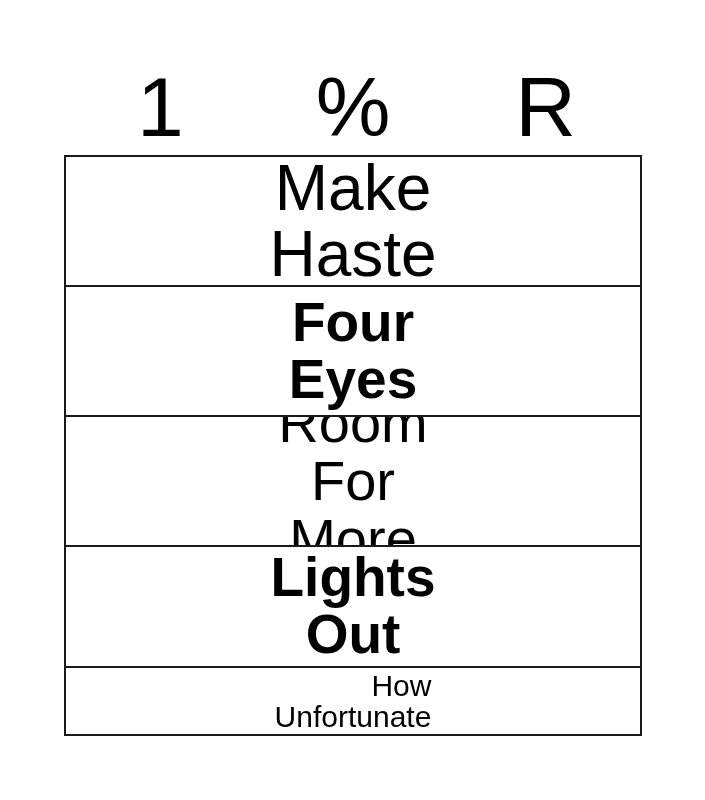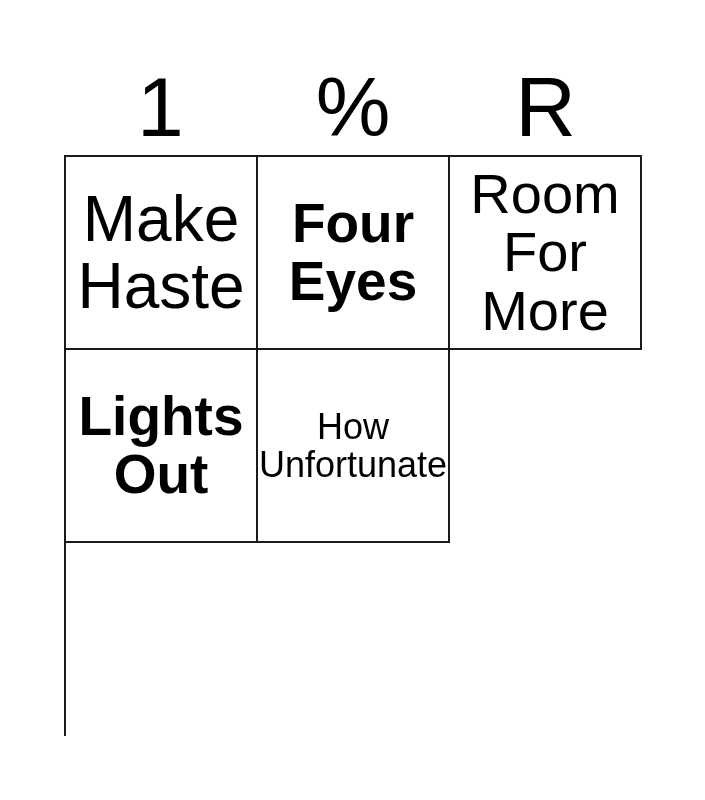--- a/index.html
+++ b/index.html
@@ -49,21 +49,21 @@
   #card-grid {
     position: absolute;
     left: 64px;
     top: 155px;
     width: 578px;
     height: 581px;
     box-sizing: border-box;
     border-top: 2px solid #1a1a1a;
     border-left: 2px solid #1a1a1a;
     display: grid;
-    grid-template-columns: repeat(3, 1fr);
+    grid-template-columns: repeat(1, 1fr);
     grid-template-rows: repeat(3, 1fr);
   }
   .grid-cell {
     box-sizing: border-box;
     border-right: 2px solid #1a1a1a;
     border-bottom: 2px solid #1a1a1a;
     background: #ffffff;
     display: flex;
     align-items: center;
     justify-content: center;
@@ -77,21 +77,21 @@
     font-weight: 400;
     white-space: pre-line;
     color: #000000;
   }
 
   
   .fs-xxl .cell-text { font-size: 55px; font-weight: bold; }
   .fs-xl  .cell-text { font-size: 64px; }
   .fs-lg  .cell-text { font-size: 56px; }
   .fs-md  .cell-text { font-size: 46px; }
-  .fs-xs  .cell-text { font-size: 36px; }
+  .fs-xs  .cell-text { font-size: 30px; text-align: right; }
 </style>
 </head>
 <body>
 
 <div id="bingo-card">
 
   <div id="card-header">
     <div class="header-cell">1</div>
     <div class="header-cell">%</div>
     <div class="header-cell">R</div>

